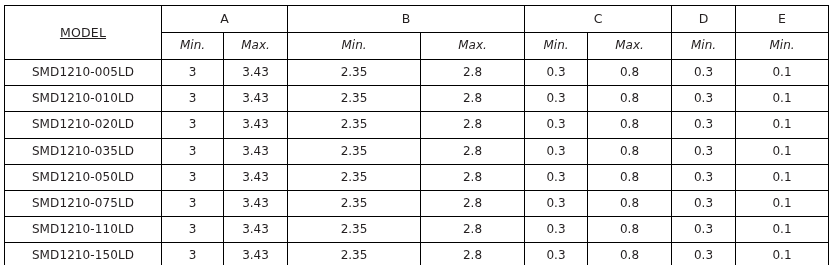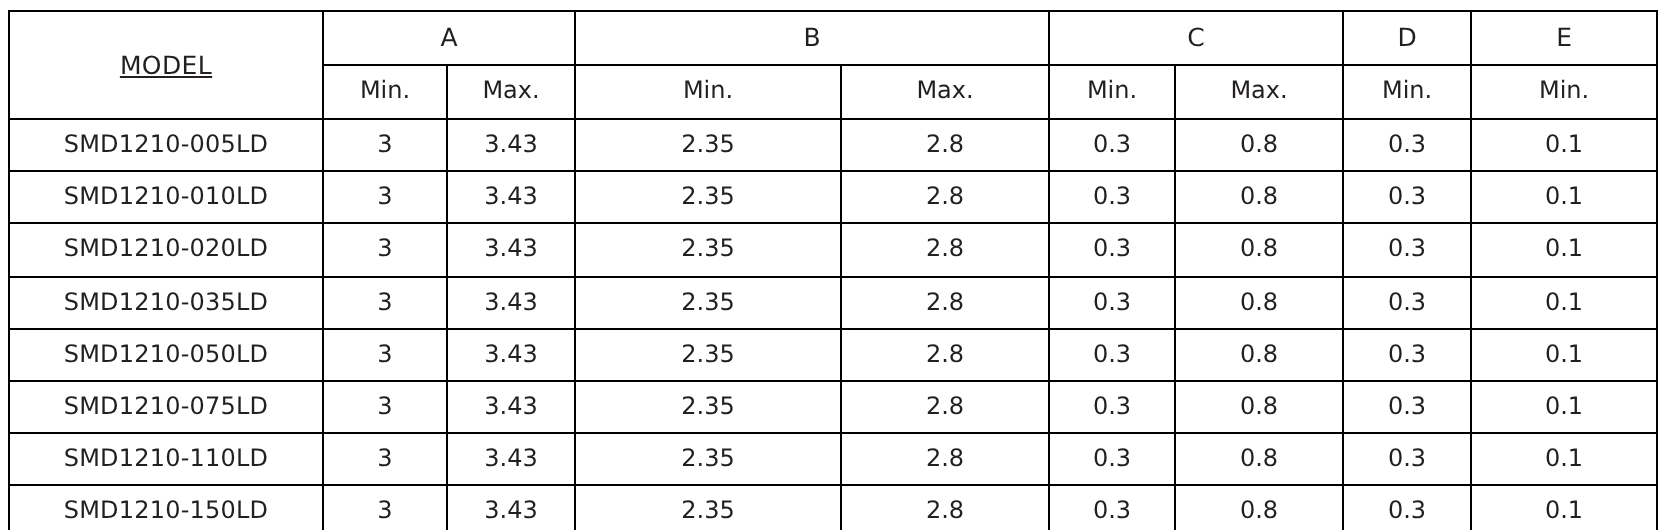--- a/index.html
+++ b/index.html
@@ -44,20 +44,21 @@
   }
 
   
   table.spec-table thead tr.header-group-row th {
     height: 26px;
     font-size: 12.5px;
   }
   table.spec-table thead tr.header-sub-row th {
     height: 26px;
     font-size: 12px;
+    font-style: italic;
   }
 
   th.model-header {
     font-size: 12.5px;
     letter-spacing: 0.2px;
     text-decoration: underline;
   }
 
   table.spec-table tbody td {
     height: 25.2px;

